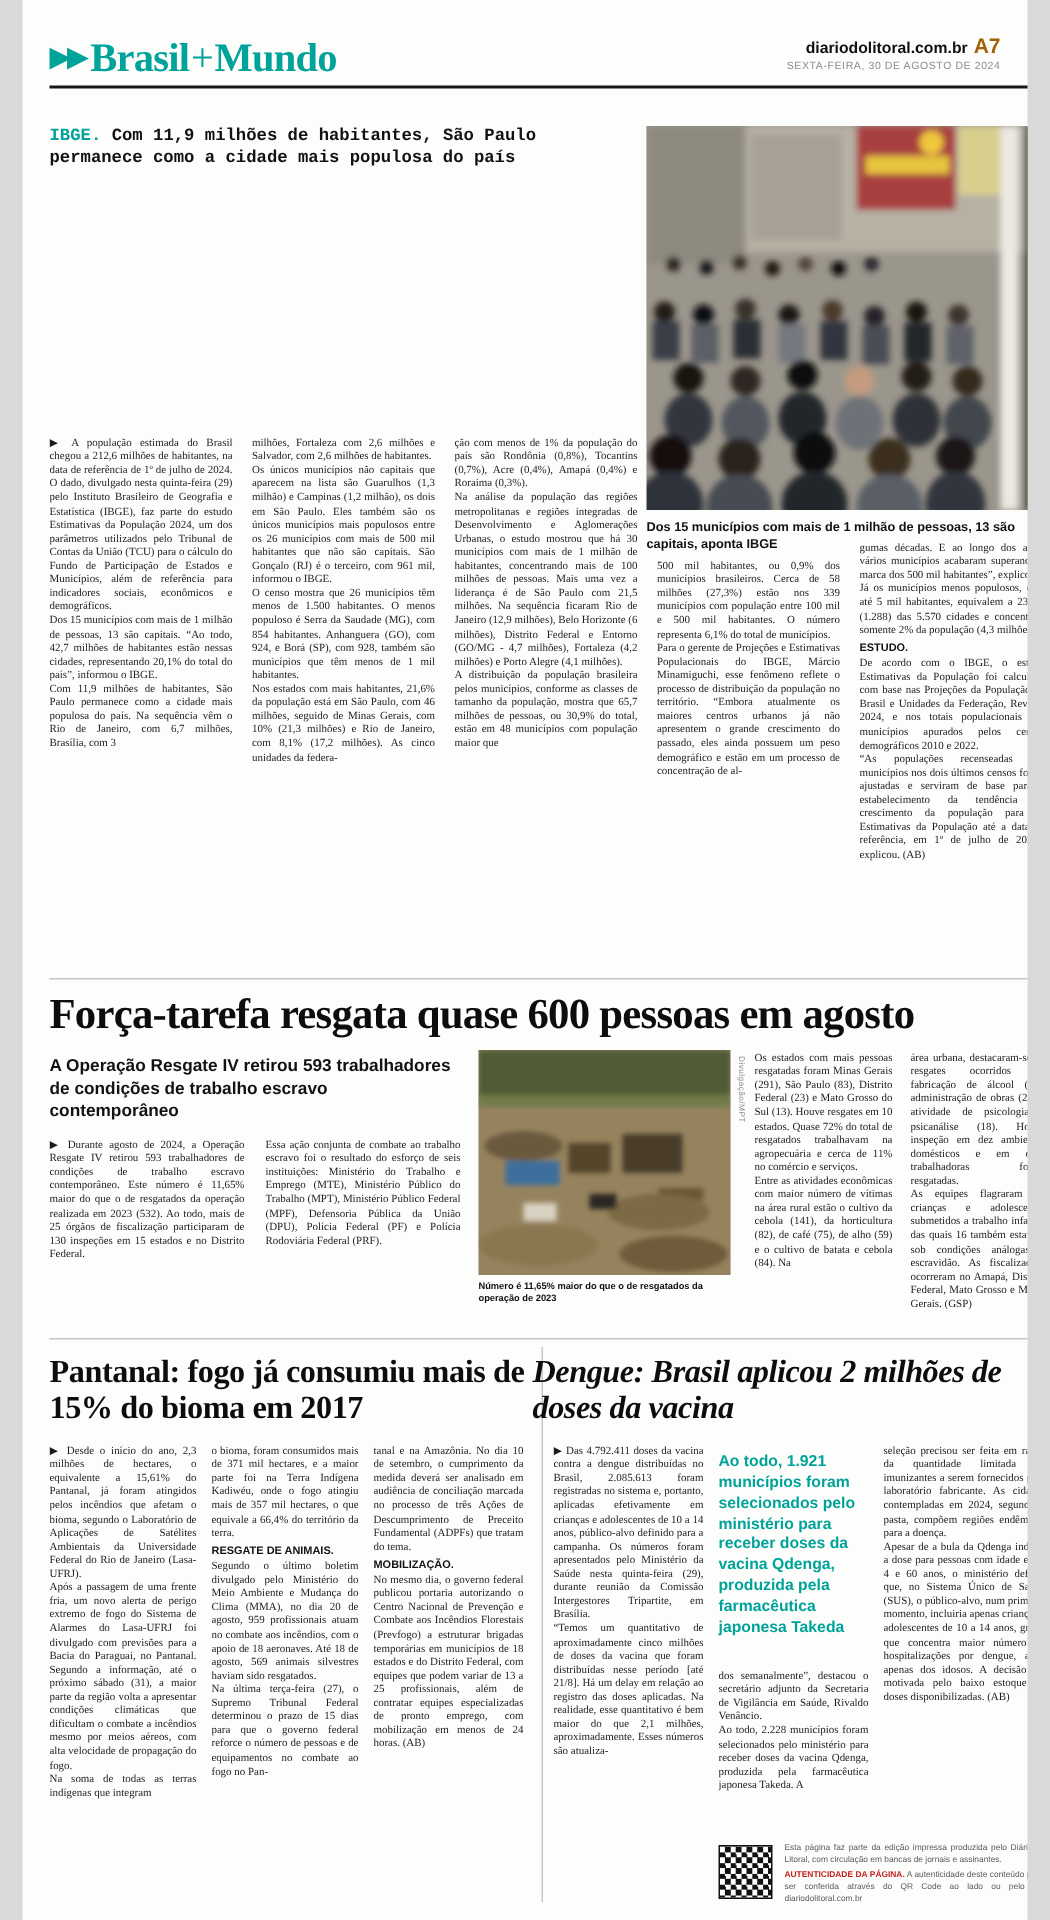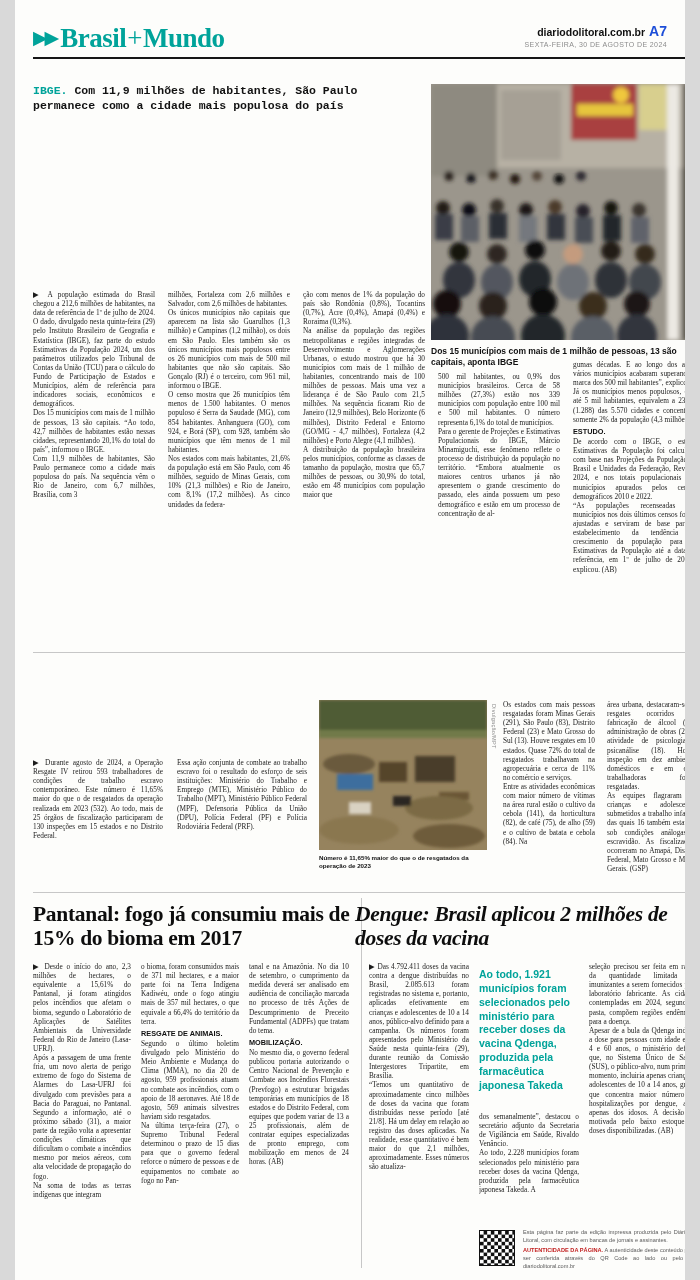--- a/index.html
+++ b/index.html
@@ -8,21 +8,21 @@
   body { background:#d9d9d9; font-family:"Liberation Serif", serif; }
   .page { position:relative; width:670px; height:1280px; background:#fdfdfb; margin:0 auto; overflow:hidden; }
   .abs { position:absolute; }
   .pre { white-space:pre-line; }
 
   
   .chev { color:var(--accent); font-size:19px; letter-spacing:-3px; vertical-align:3px; }
   .brand { font:bold 27px/1 "Liberation Serif", serif; color:var(--accent); letter-spacing:-0.5px; }
   .brand.plus { font-weight:normal; padding:0 1px; }
   .site { font:bold 10.5px/1.2 "Liberation Sans", sans-serif; color:#101010; }
-  .pageno { font:bold 14px/1.2 "Liberation Sans", sans-serif; color:#1d4ed8; margin-left:4px; }
+  .pageno { font:bold 14px/1.2 "Liberation Sans", sans-serif; color:#a16207; margin-left:4px; }
   .date { font:7px/1.5 "Liberation Sans", sans-serif; color:#8c8c8c; letter-spacing:.4px; }
   .header-rule { background:#161616; }
 
   
   .kicker { font:bold 11.5px/1.28 "Liberation Sans", sans-serif; color:#121212; }
   .kicker .lbl { color:var(--accent); }
   .headline-xl { font:bold 41px/1.08 "Liberation Serif", serif; color:#0d0d0d; letter-spacing:-1px; }
   .headline-l  { font:bold 28.5px/1.05 "Liberation Serif", serif; color:#0d0d0d; letter-spacing:-0.5px; }
   .headline-m  { font:bold 21.5px/1.12 "Liberation Serif", serif; color:#0d0d0d; letter-spacing:-0.3px; }
   .subhead { font:bold 11.5px/1.3 "Liberation Sans", sans-serif; color:#121212; }
@@ -146,20 +146,22 @@
 Na análise da população das regiões metropolitanas e regiões integradas de Desenvolvimento e Aglomerações Urbanas, o estudo mostrou que há 30 municípios com mais de 1 milhão de habitantes, concentrando mais de 100 milhões de pessoas. Mais uma vez a liderança é de São Paulo com 21,5 milhões. Na sequência ficaram Rio de Janeiro (12,9 milhões), Belo Horizonte (6 milhões), Distrito Federal e Entorno (GO/MG - 4,7 milhões), Fortaleza (4,2 milhões) e Porto Alegre (4,1 milhões).
 A distribuição da população brasileira pelos municípios, conforme as classes de tamanho da população, mostra que 65,7 milhões de pessoas, ou 30,9% do total, estão em 48 municípios com população maior que</div>
   <div class="abs bodycol pre" style="left:423px; top:372px; width:122px; height:268px;">500 mil habitantes, ou 0,9% dos municípios brasileiros. Cerca de 58 milhões (27,3%) estão nos 339 municípios com população entre 100 mil e 500 mil habitantes. O número representa 6,1% do total de municípios.
 Para o gerente de Projeções e Estimativas Populacionais do IBGE, Márcio Minamiguchi, esse fenômeno reflete o processo de distribuição da população no território. “Embora atualmente os maiores centros urbanos já não apresentem o grande crescimento do passado, eles ainda possuem um peso demográfico e estão em um processo de concentração de al-</div>
   <div class="abs bodycol" style="left:558px; top:360px; width:124px; height:268px;"><span class="pre">gumas décadas. E ao longo dos anos, vários municípios acabaram superando a marca dos 500 mil habitantes”, explicou.
 Já os municípios menos populosos, com até 5 mil habitantes, equivalem a 23,1% (1.288) das 5.570 cidades e concentram somente 2% da população (4,3 milhões).</span><b class="colhead">ESTUDO.</b><span class="pre">De acordo com o IBGE, o estudo Estimativas da População foi calculado com base nas Projeções da População do Brasil e Unidades da Federação, Revisão 2024, e nos totais populacionais dos municípios apurados pelos censos demográficos 2010 e 2022.
 “As populações recenseadas nos municípios nos dois últimos censos foram ajustadas e serviram de base para o estabelecimento da tendência de crescimento da população para as Estimativas da População até a data de referência, em 1º de julho de 2024”, explicou. (AB)</span></div>
 
   <div class="abs hr" style="left:18px; top:652px; width:664px;"></div>
 
+  <div class="abs headline-l" style="left:18px; top:662px; width:664px;">Força-tarefa resgata quase 600 pessoas em agosto</div>
+  <div class="abs subhead" style="left:18px; top:704px; width:268px;">A Operação Resgate IV retirou 593 trabalhadores de condições de trabalho escravo contemporâneo</div>
 
   <div class="abs bodycol pre" style="left:18px;  top:758px; width:130px; height:124px;">▶ Durante agosto de 2024, a Operação Resgate IV retirou 593 trabalhadores de condições de trabalho escravo contemporâneo. Este número é 11,65% maior do que o de resgatados da operação realizada em 2023 (532). Ao todo, mais de 25 órgãos de fiscalização participaram de 130 inspeções em 15 estados e no Distrito Federal.</div>
   <div class="abs bodycol pre" style="left:162px; top:758px; width:130px; height:124px;">Essa ação conjunta de combate ao trabalho escravo foi o resultado do esforço de seis instituições: Ministério do Trabalho e Emprego (MTE), Ministério Público do Trabalho (MPT), Ministério Público Federal (MPF), Defensoria Pública da União (DPU), Polícia Federal (PF) e Polícia Rodoviária Federal (PRF).</div>
 
   <div class="abs photo" style="left:304px; top:700px; width:168px; height:150px;">
     <svg width="168" height="150" viewBox="0 0 168 150" aria-hidden="true">
       <defs>
           <filter id="b2" x="-10%" y="-10%" width="120%" height="120%">
             <feGaussianBlur stdDeviation="1.8"></feGaussianBlur>
           </filter>

